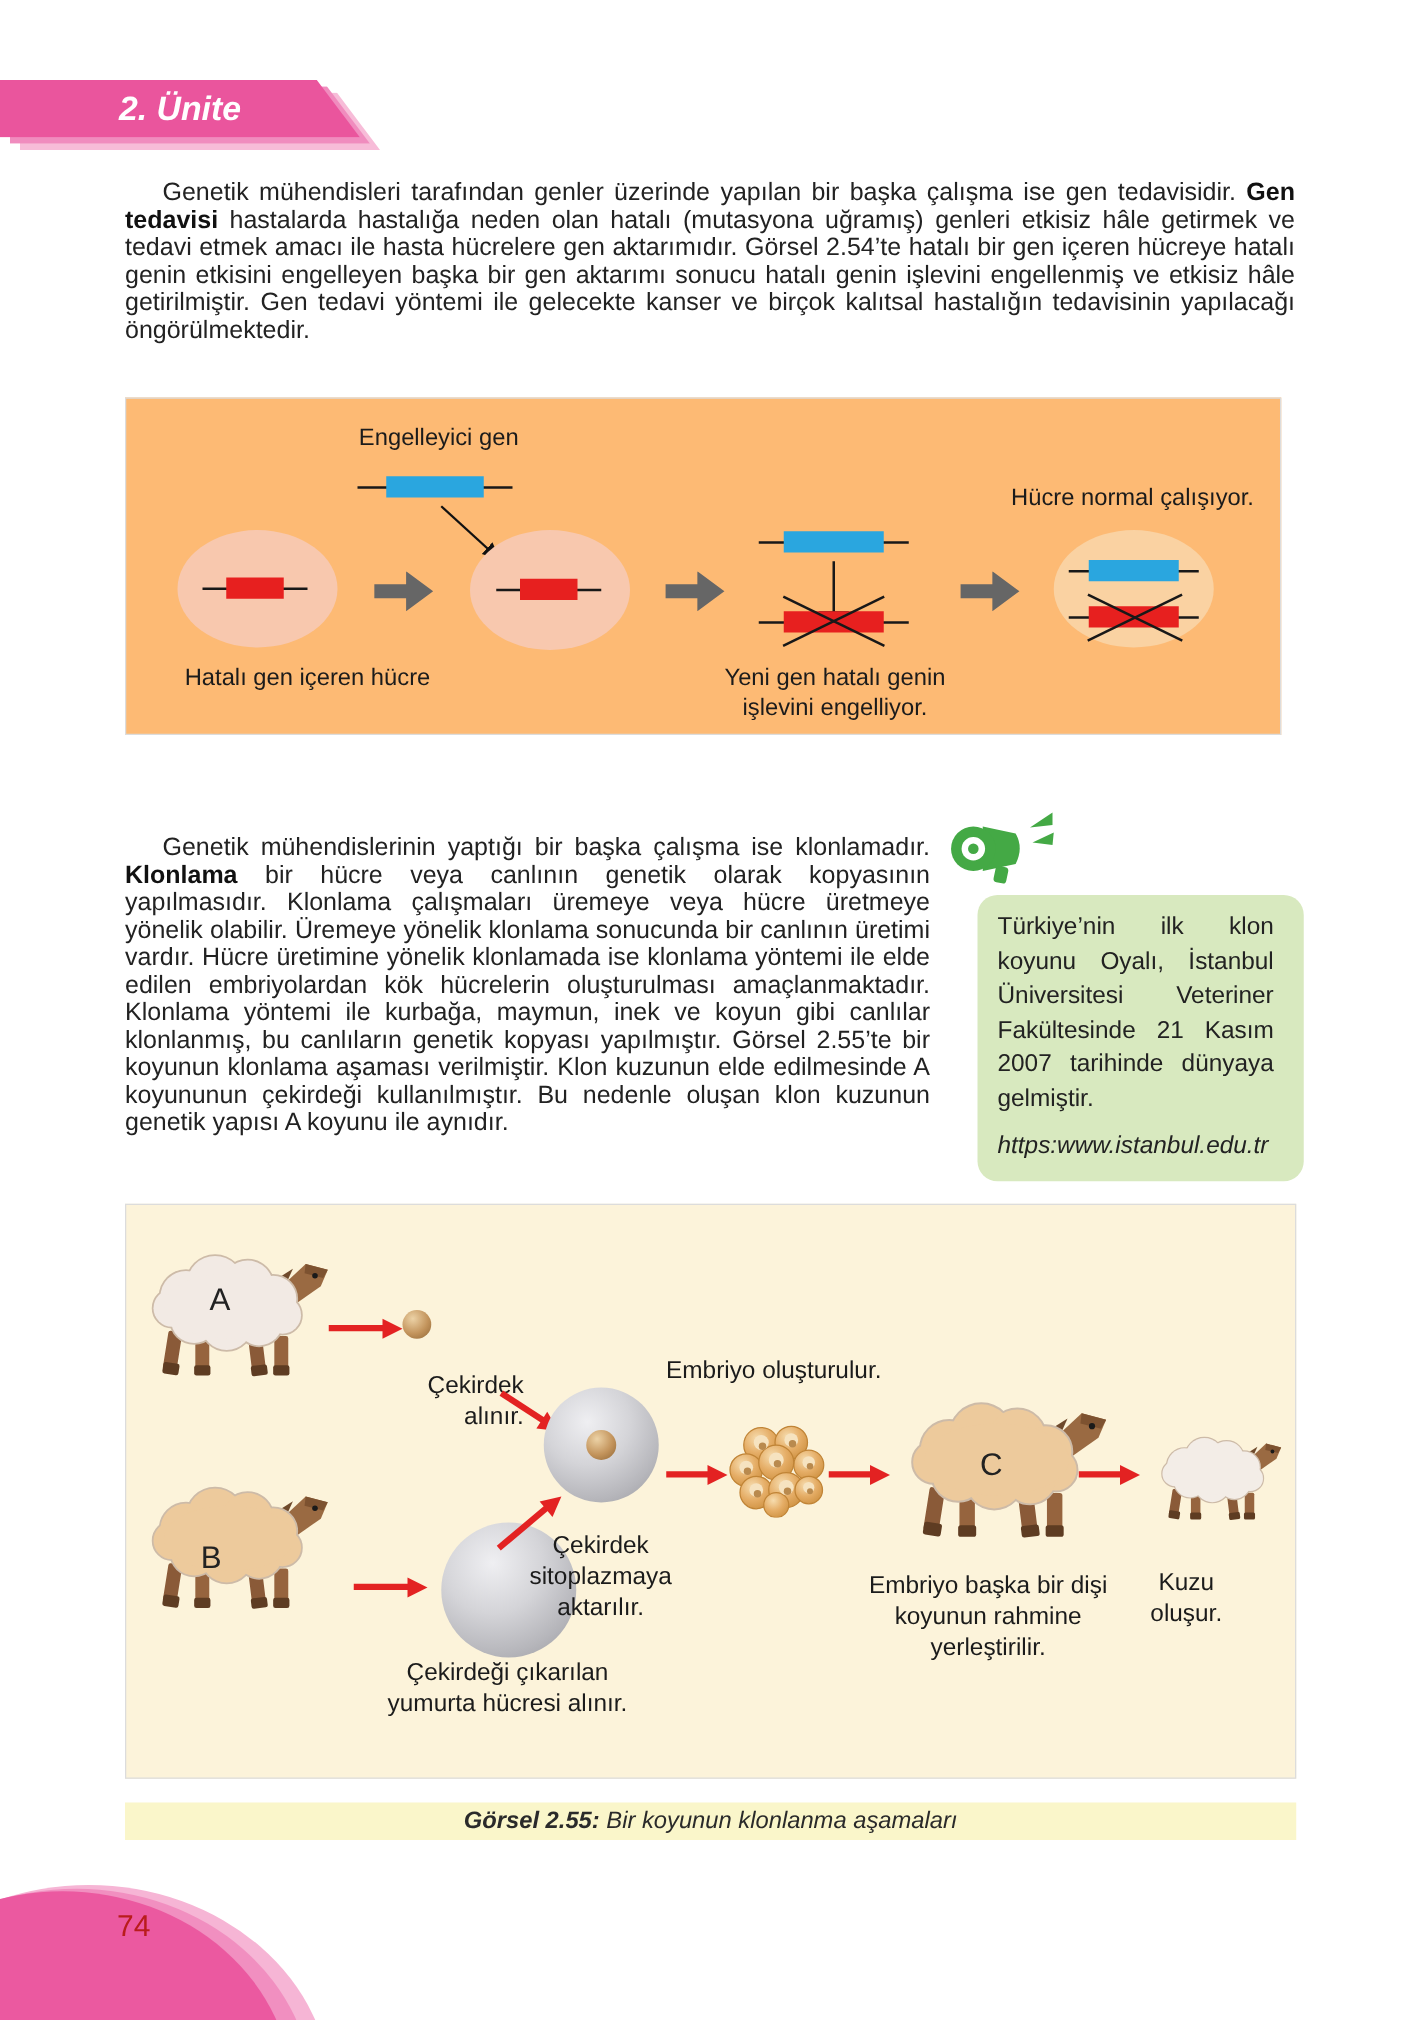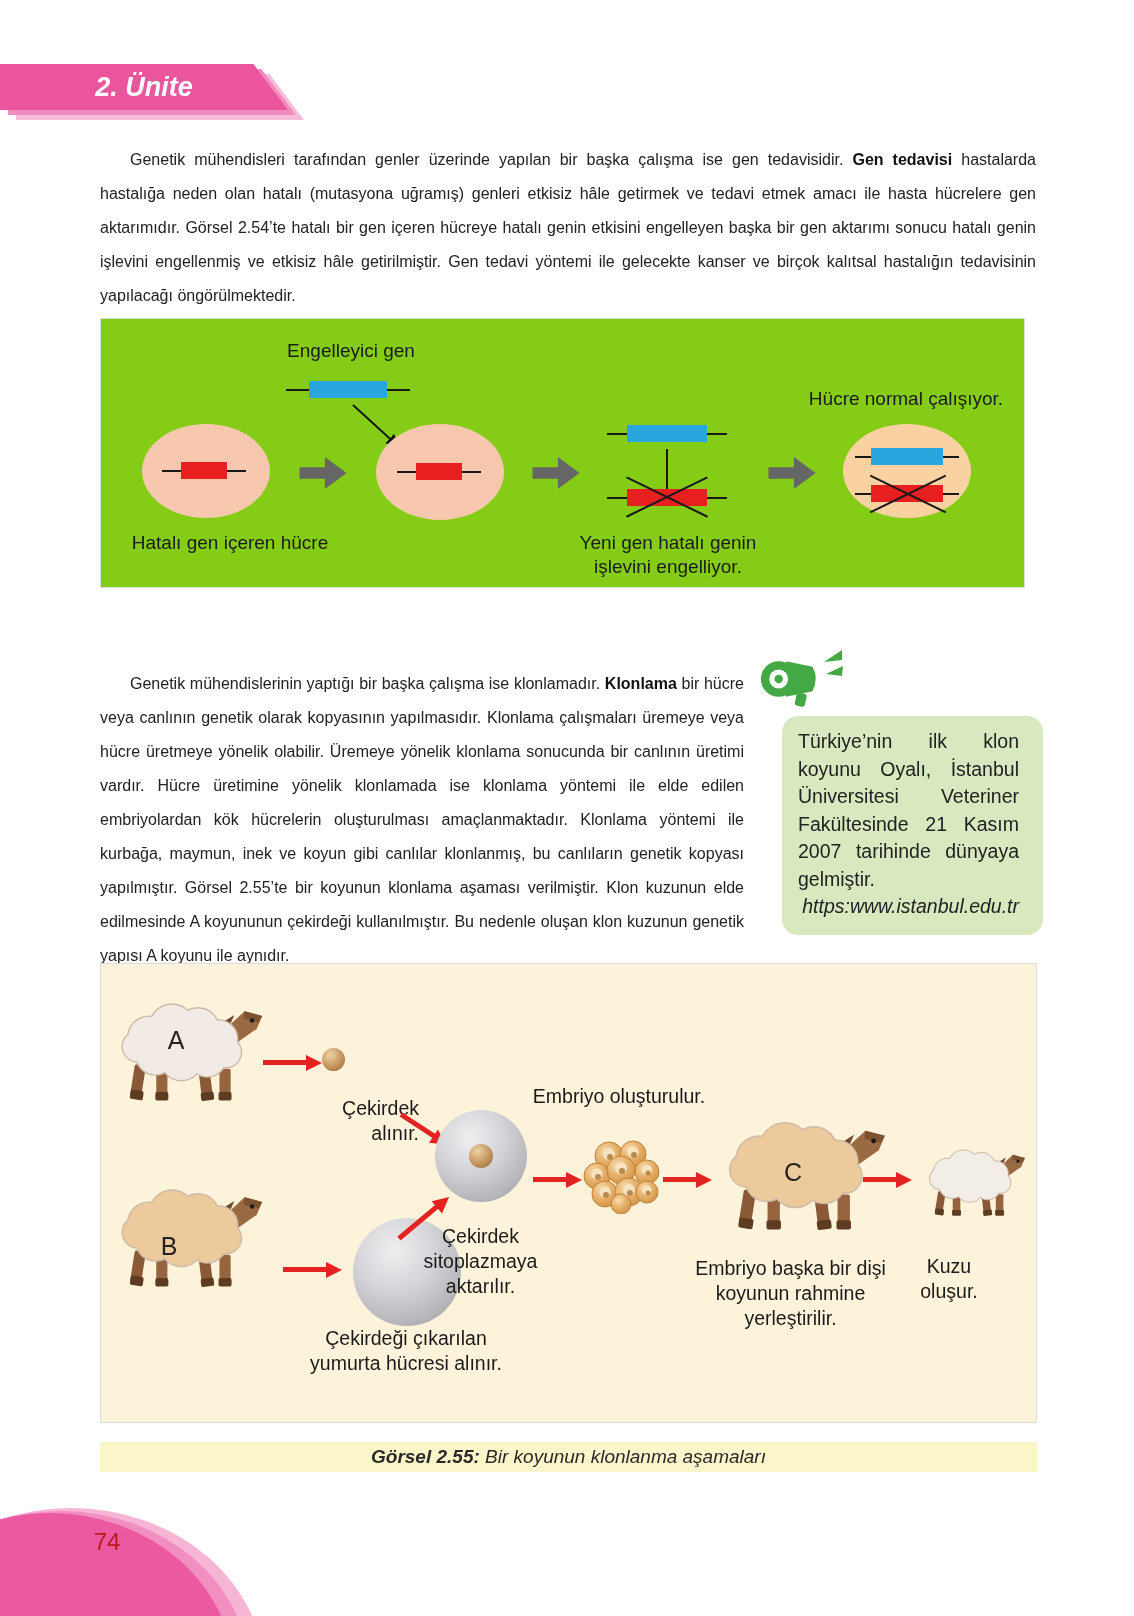--- a/index.html
+++ b/index.html
@@ -9,28 +9,28 @@
   
   .ribbon{position:absolute;left:0;top:64px;width:288px;height:46px;}
   .ribbon .layer{position:absolute;inset:0;clip-path:polygon(0 0,88% 0,100% 100%,0 100%);}
   .ribbon .l3{background:#f7bcd8;transform:translate(16px,10px);}
   .ribbon .l2{background:#f08cbe;transform:translate(8px,5px);}
   .ribbon .l1{background:#ea559d;}
   .ribbon .txt{position:absolute;inset:0;display:flex;align-items:center;justify-content:center;
       color:#fff;font-size:27px;font-weight:bold;font-style:italic;}
 
   
-  .para{position:absolute;left:100px;width:936px;font-size:16px;line-height:34px;
+  .para{position:absolute;left:100px;width:936px;font-size:20px;line-height:22px;
         text-align:justify;color:#222;margin-top:12px;}
   .para1{top:131px;text-indent:30px;}
   .para2{top:655px;width:644px;text-indent:30px;}
   .para b{color:#111;}
 
   
-  .figbox{position:absolute;background:#84cc16;border:1px solid #dcdcdc;box-sizing:border-box;}
+  .figbox{position:absolute;background:#fdba74;border:1px solid #dcdcdc;box-sizing:border-box;}
   .fig1{left:100px;top:318px;width:925px;height:270px;}
   .fig2{left:100px;top:963px;width:937px;height:460px;background:#fcf3da;}
   .caption{position:absolute;left:100px;width:937px;height:30px;background:#faf6ca;
       font-size:19px;font-style:italic;line-height:30px;text-align:center;color:#2a2a2a;}
   .cap1{top:603px;}
   .cap2{top:1442px;}
   .caption b{font-weight:bold;}
 
   .lbl{position:absolute;font-size:19px;line-height:24px;color:#1b1b1b;text-align:center;}
   .fig2 .lbl{font-size:19.5px;line-height:25px;}
@@ -65,21 +65,21 @@
   .nucleus{position:absolute;border-radius:50%;
       background:radial-gradient(circle at 36% 30%, #ecd2a6 0%, #c3945c 55%, #8f6534 100%);}
 
   
   .funfacts{position:absolute;left:756px;top:648px;width:284px;}
   .ff-logo{display:flex;align-items:flex-start;}
   .ff-title{width:138px;margin-left:4px;margin-top:6px;text-align:center;color:#44a945;
       font-size:26px;line-height:27px;font-weight:bold;font-style:italic;}
   .ff-box{margin-left:26px;margin-top:6px;width:221px;background:#d8e9bf;border-radius:16px;
       padding:12px 24px 14px 16px;font-size:19.5px;line-height:27.5px;text-align:justify;color:#222;}
-  .ff-src{font-style:italic;text-align:right;}
+  .ff-src{margin-top:10px;font-style:italic;text-align:left;}
 
   
   .sheep{position:absolute;}
   .sheep-letter{position:absolute;font-size:25px;color:#222;text-align:center;width:40px;}
 
   
   .blob{position:absolute;border-radius:50%;}
   .blob-l{left:-123px;top:1508px;width:388px;height:336px;background:#f6b5d5;}
   .blob-m{left:-128px;top:1511px;width:378px;height:330px;background:#f18fc0;}
   .blob-d{left:-134px;top:1513px;width:368px;height:326px;background:#eb59a0;}
@@ -175,21 +175,21 @@
           </marker>
         </defs>
       <line x1="4" y1="4" x2="50" y2="46" stroke="#111" stroke-width="1.8" marker-end="url(#ah)"></line>
     </svg>
 
     <div class="cell salmon" style="left:41px;top:105px;width:128px;height:94px;"></div>
     <div class="gene red" style="left:61px;top:143px;width:84px;">
       <span class="gline"></span>
         <span class="gbox" style="width:46px;"></span>
     </div>
-    <div class="lbl" style="left:0px;top:212px;width:210px;padding-left:24px;">Hatalı gen içeren hücre</div>
+    <div class="lbl" style="left:16px;top:212px;width:210px;padding-left:24px;">Hatalı gen içeren hücre</div>
 
     <svg class="garrow" style="left:198px;top:138px;">
         <use href="#block-arrow"></use>
       </svg>
 
     <div class="cell salmon" style="left:275px;top:105px;width:128px;height:96px;"></div>
     <div class="gene red" style="left:296px;top:144px;width:84px;">
       <span class="gline"></span>
         <span class="gbox" style="width:46px;"></span>
     </div>

